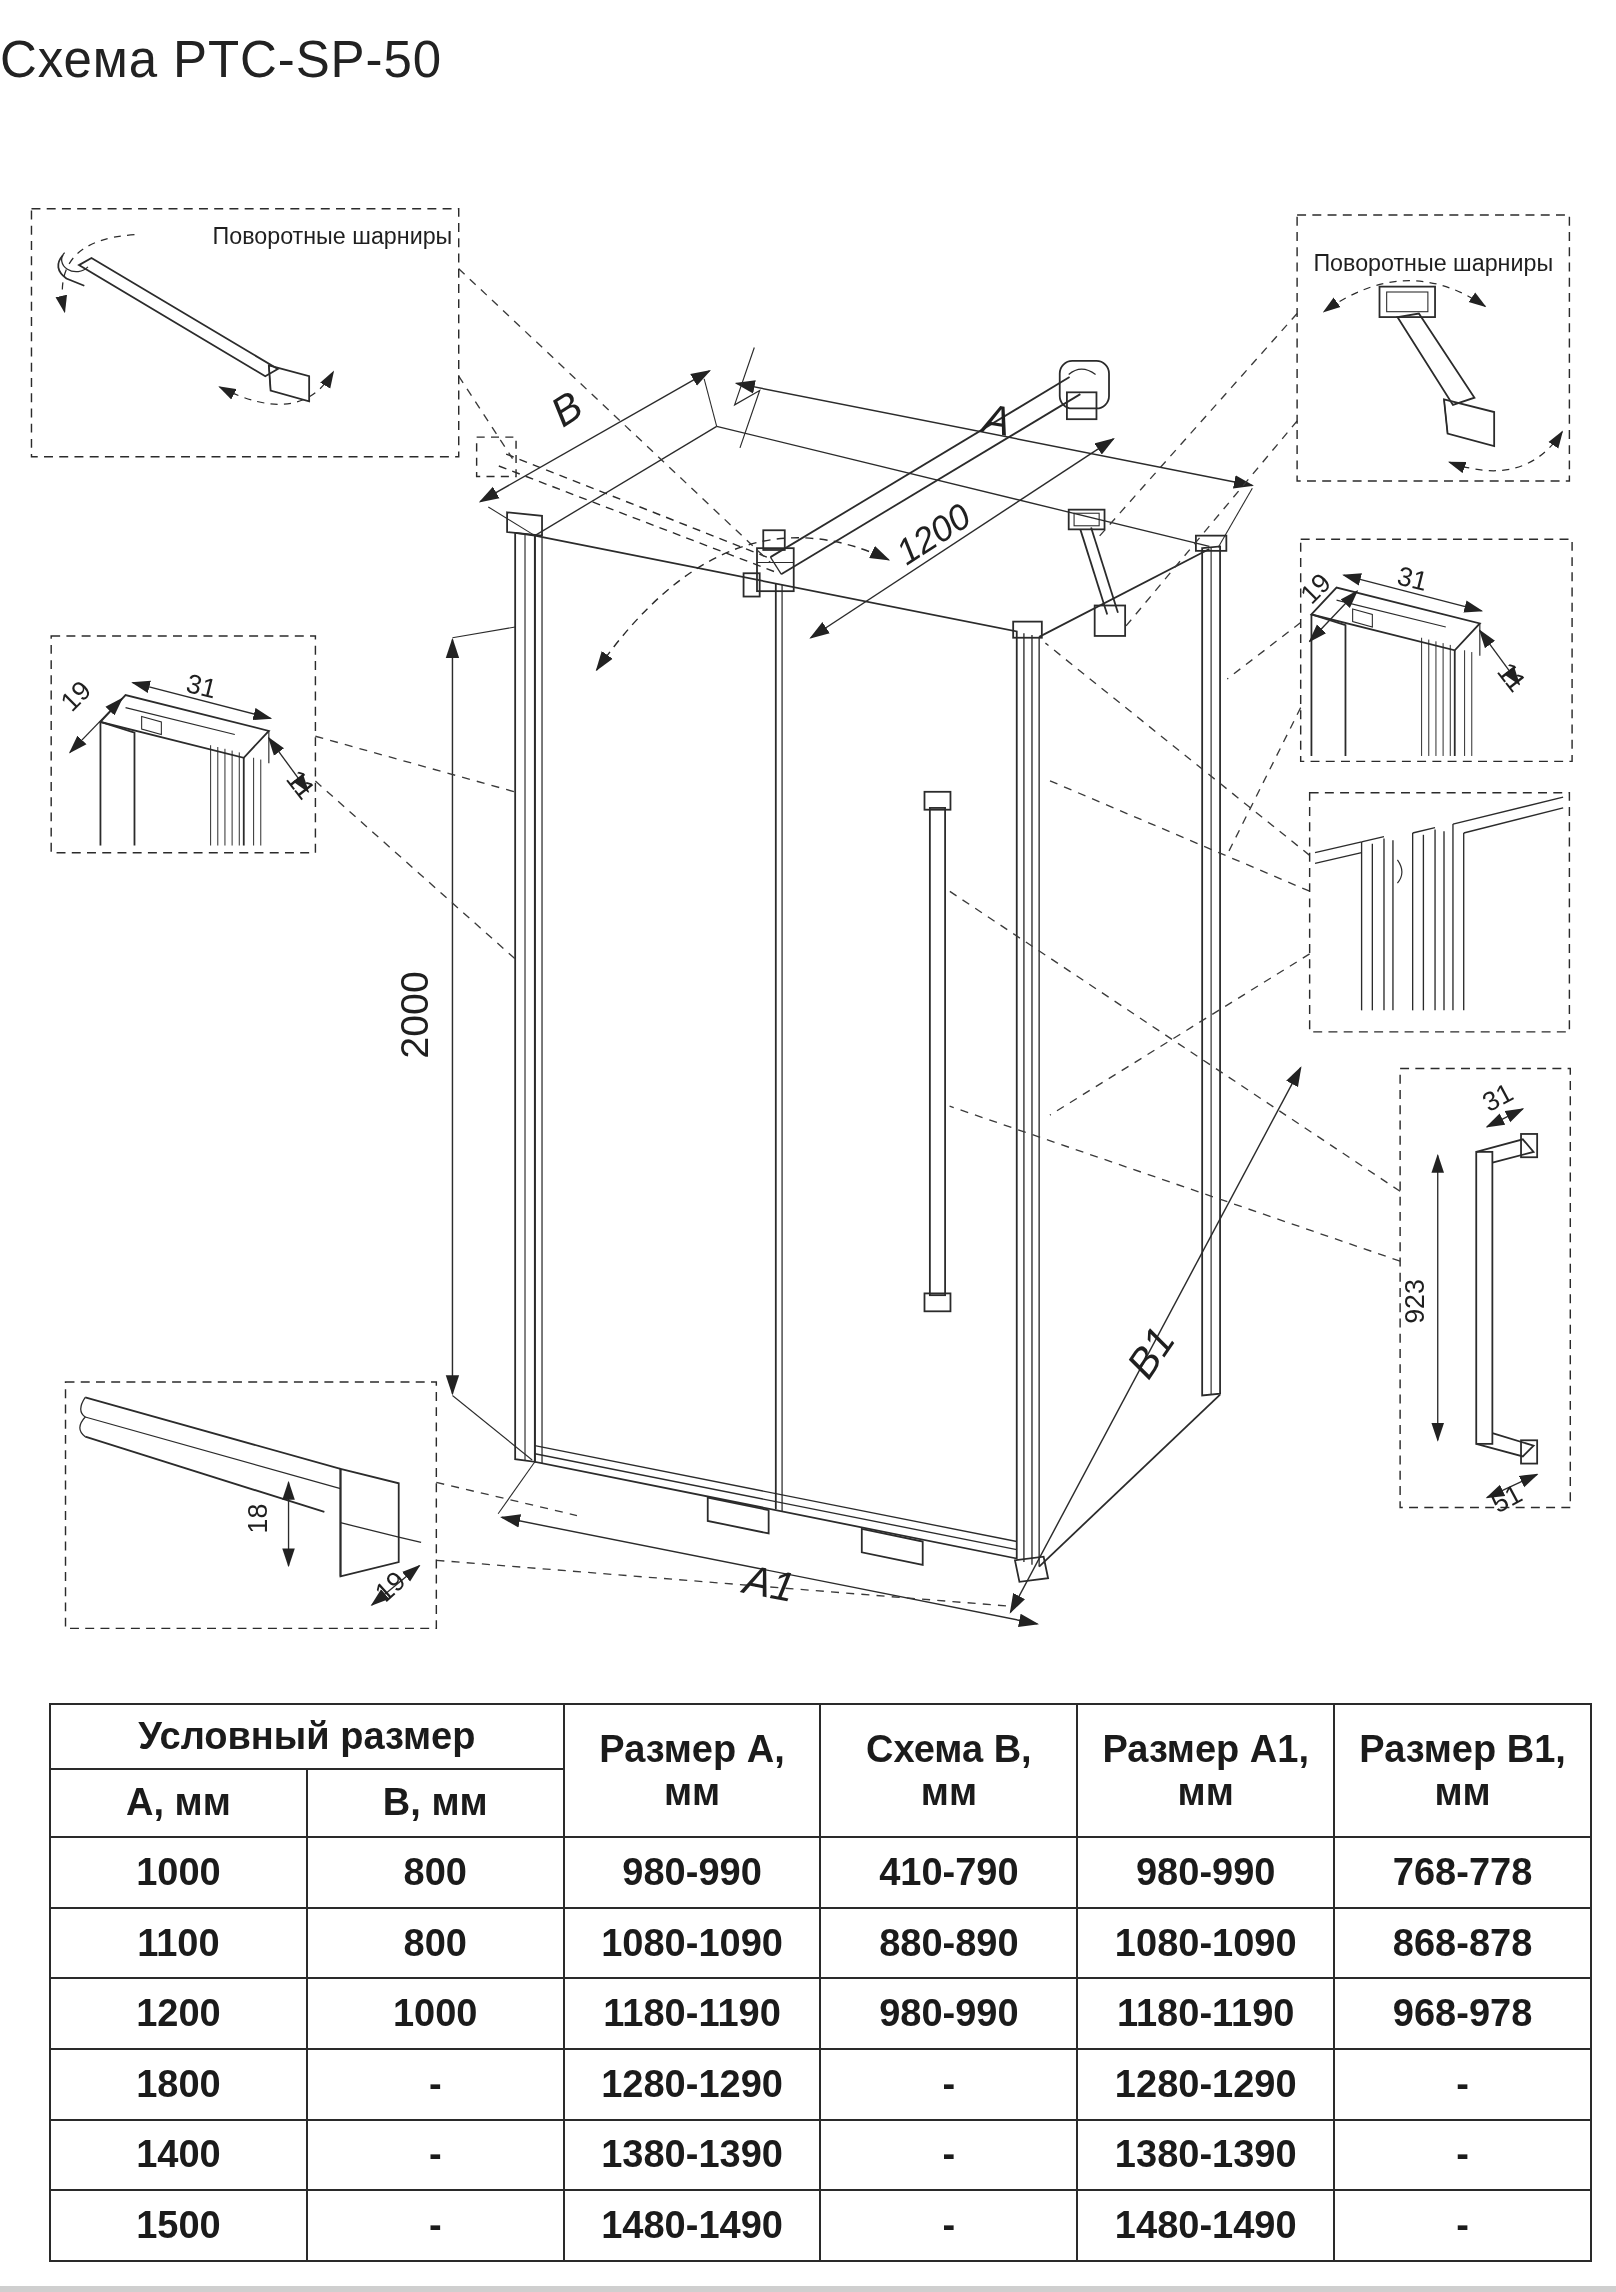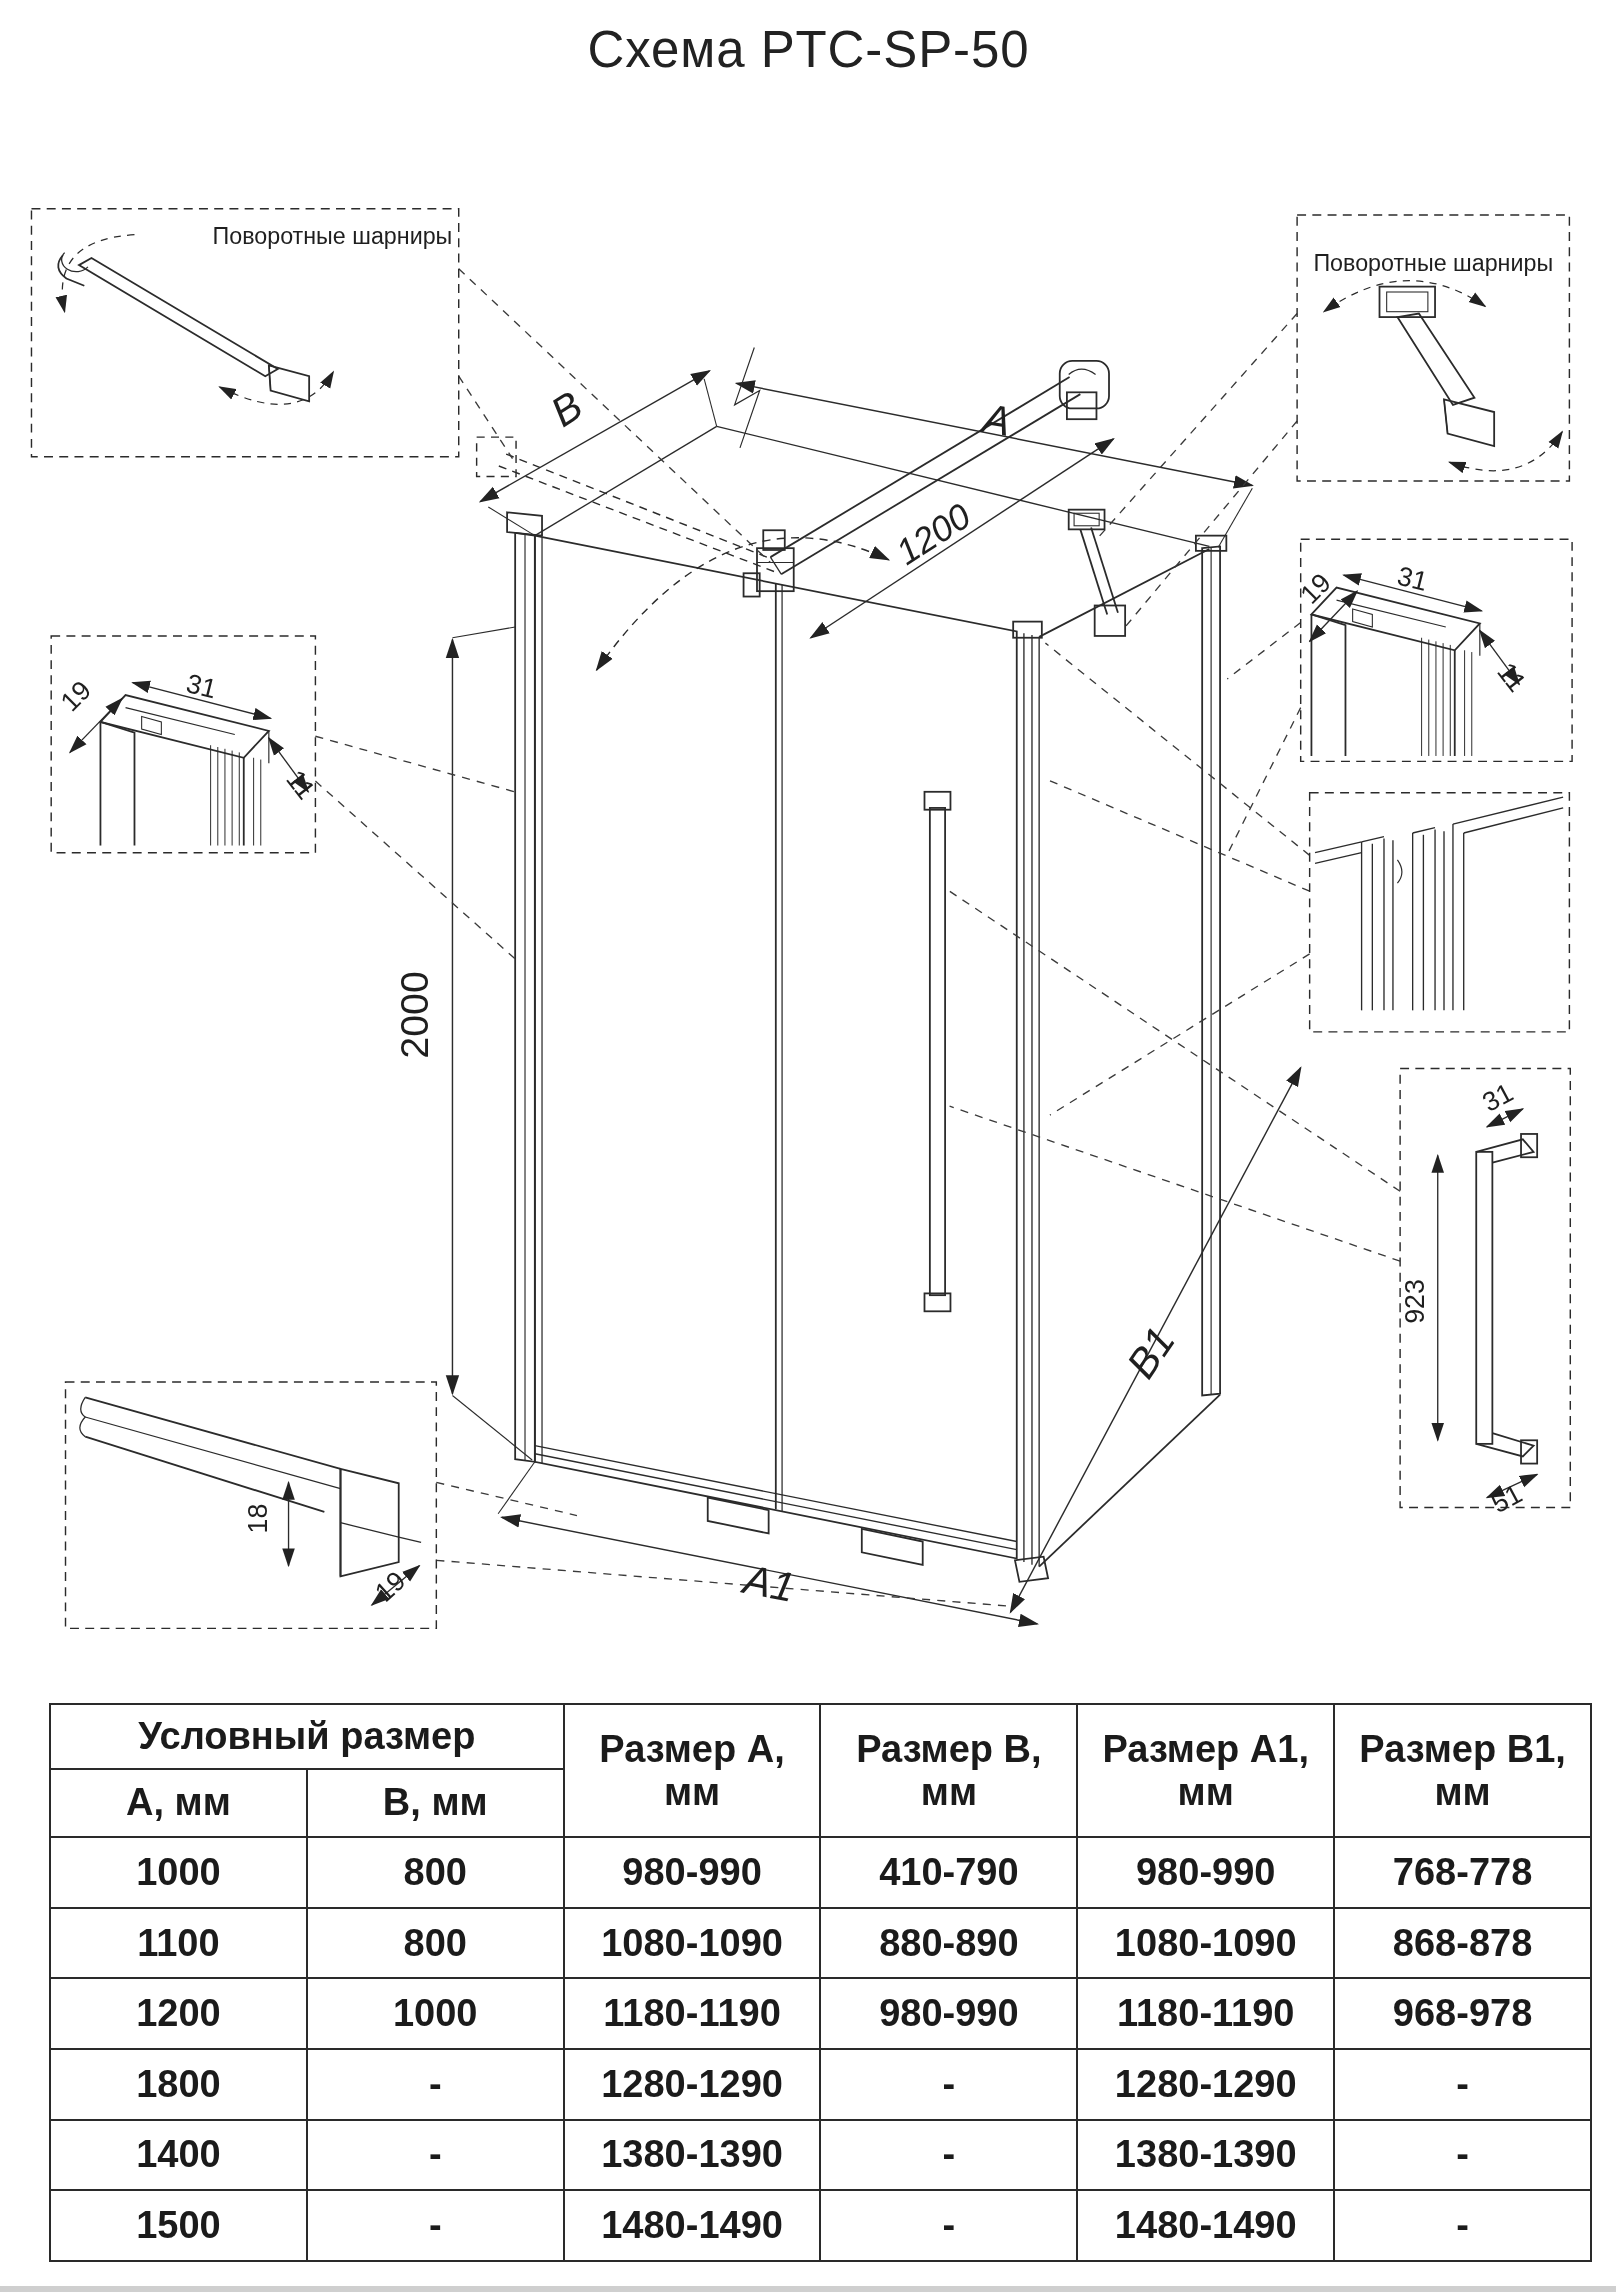--- a/index.html
+++ b/index.html
@@ -1,18 +1,18 @@
 <!DOCTYPE html>
 <html style="font-size:14.3px"><head>
 <meta charset="utf-8">
 <style>
   html,body{margin:0;padding:0;background:#ffffff;}
   .page{position:relative;width:1617px;height:2293px;background:#fff;overflow:hidden;
         font-family:"Liberation Sans",sans-serif;color:#1e1e1e;}
-  .title{position:absolute;top:20px;left:0;right:0;text-align:center;
+  .title{position:absolute;top:30px;left:0;right:0;text-align:left;
          font-size:51px;font-weight:400;letter-spacing:0.9px;color:#222;}
   svg{position:absolute;top:0;left:0;}
   svg text{fill:#1f1f1f;}
   .lbl{font-size:26px;}
   .dimtxt{font-size:46px;font-style:italic;}
   .dimnum{font-size:40px;font-style:italic;}
   .dimv{font-size:44px;}
   .dimsm{font-size:30px;}
   .tablewrap{position:absolute;left:49px;top:1703px;}
   table.sizes{border-collapse:collapse;table-layout:fixed;width:1543px;font-size:38px;color:#1b1b1b;font-weight:bold;}
@@ -321,21 +321,21 @@
     <text class="dimsm" x="298" y="1712" transform="rotate(-90 298 1712)">18</text>
     <text class="dimsm" x="430" y="1790" transform="rotate(-42 430 1790)">19</text>
   </svg>
 
   <div class="tablewrap">
     <table class="sizes">
       <tbody>
         <tr class="h1">
           <td colspan="2">Условный размер</td>
           <td rowspan="2">Размер A, мм</td>
-          <td rowspan="2">Размер B, мм</td>
+          <td rowspan="2">Схема B, мм</td>
           <td rowspan="2">Размер A1, мм</td>
           <td rowspan="2">Размер B1, мм</td>
         </tr>
         <tr class="h2">
           <td>A, мм</td>
           <td>B, мм</td>
         </tr>
         <tr class="dr">
           <td>1000</td>
           <td>800</td>

